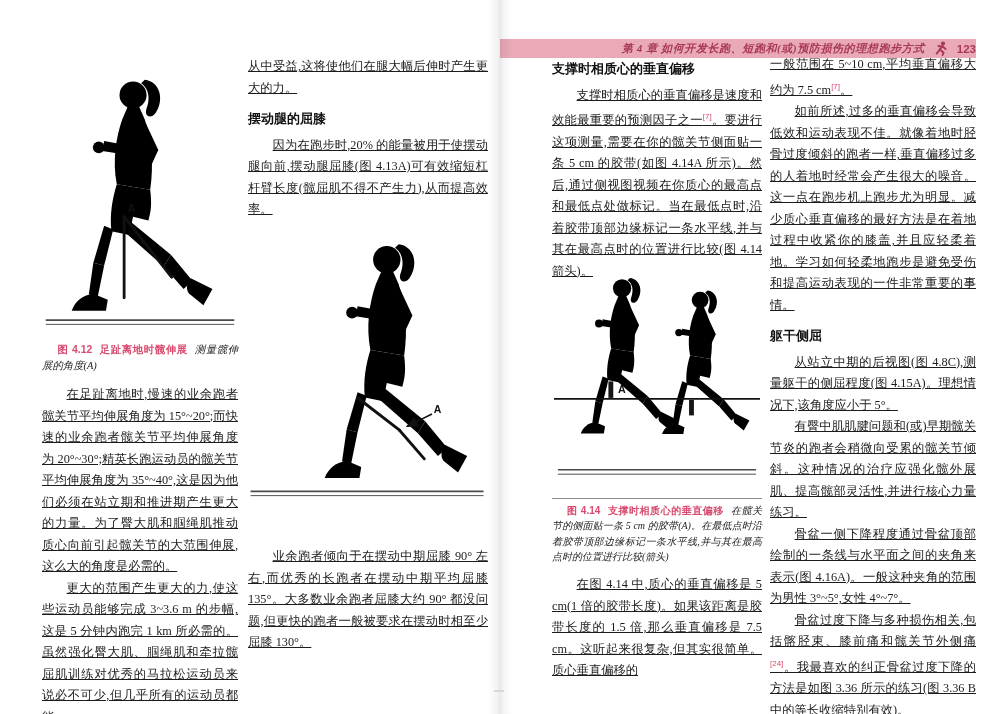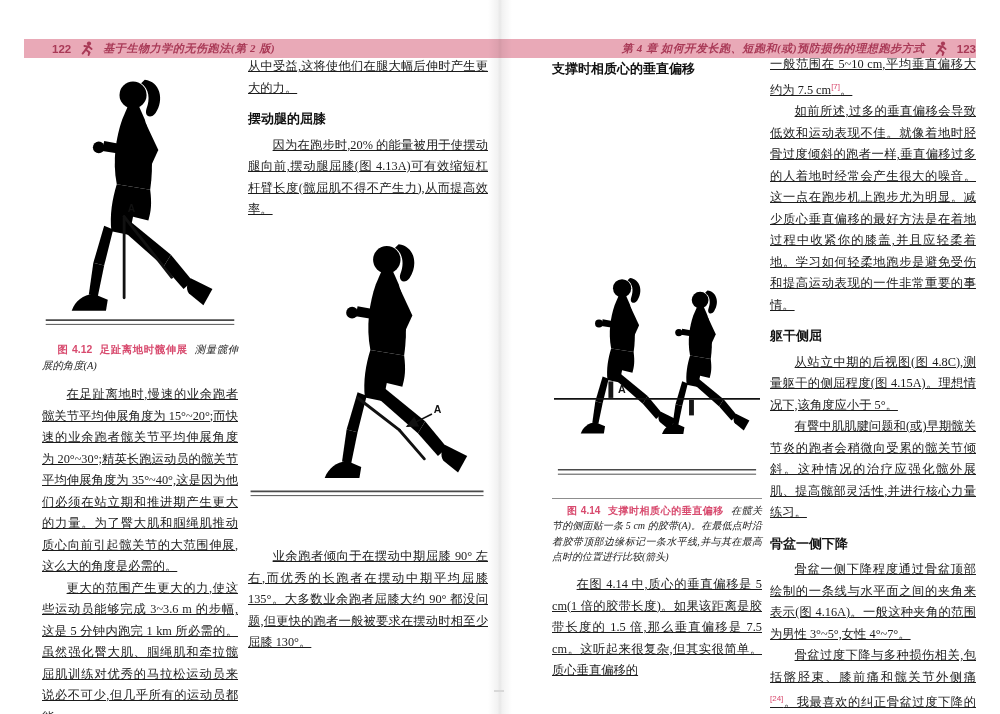--- a/index.html
+++ b/index.html
@@ -76,33 +76,20 @@
 
 <div class="spread">
 
   <div class="edge-line" style="left:16px"></div>
   <div class="edge-line" style="left:983px"></div>
   <div class="sliver" style="left:10px"></div>
   <div class="sliver" style="left:985px"></div>
 
   <div class="page page-left">
 
-    <div class="header-bar left">
-      <span class="pagenum">122</span>
-      <svg class="runner-glyph" viewBox="0 0 14 15">
-        <circle cx="9" cy="2.6" r="2.1"></circle>
-        <line x1="8.4" y1="5" x2="5.8" y2="8.6"></line>
-        <line x1="8.8" y1="5.6" x2="11.6" y2="8"></line>
-        <line x1="8.2" y1="5.8" x2="4.4" y2="5"></line>
-        <line x1="5.8" y1="8.6" x2="9.4" y2="11.6"></line>
-        <line x1="9.4" y1="11.6" x2="8.6" y2="14"></line>
-        <line x1="5.8" y1="8.6" x2="2.6" y2="12.6"></line>
-      </svg>
-      <span class="htitle">基于生物力学的无伤跑法(第 2 版)</span>
-    </div>
 
     <svg class="fig" style="left:42px;top:56px;width:196px;height:282px" viewBox="0 0 210 290">
       <use href="#runner" x="8" y="0"></use>
       <line class="ground" x1="4" y1="277" x2="206" y2="277" stroke-width="1.8"></line>
       <line class="ground" x1="4" y1="281.5" x2="206" y2="281.5" stroke-width="1"></line>
       <line class="anno" x1="88" y1="166" x2="88" y2="253"></line>
       <line class="anno" x1="88" y1="166" x2="139" y2="231"></line>
       <text class="anno-label" x="92" y="161">A</text>
     </svg>
     <p class="caption" style="left:42px;top:342px;width:196px">
@@ -144,20 +131,21 @@
         <line x1="8.2" y1="5.8" x2="4.4" y2="5"></line>
         <line x1="5.8" y1="8.6" x2="9.4" y2="11.6"></line>
         <line x1="9.4" y1="11.6" x2="8.6" y2="14"></line>
         <line x1="5.8" y1="8.6" x2="2.6" y2="12.6"></line>
       </svg>
       <span class="pagenum">123</span>
     </div>
 
     <div class="textcol" style="left:52px;top:58px;width:210px">
       <h3 class="sect" style="margin-top:0">支撑时相质心的垂直偏移</h3>
+      <p class="para indent">支撑时相质心的垂直偏移是速度和效能最重要的预测因子之一<sup class="ref">[7]</sup>。要进行这项测量,需要在你的髋关节侧面贴一条 5 cm 的胶带(如图 4.14A 所示)。然后,通过侧视图视频在你质心的最高点和最低点处做标记。当在最低点时,沿着胶带顶部边缘标记一条水平线,并与其在最高点时的位置进行比较(图 4.14 箭头)。</p>
     </div>
 
     <svg class="fig fig414-box" style="left:52px;top:258px;width:210px;height:240px" viewBox="0 0 216 247">
       <use href="#runner" transform="translate(0,8) scale(0.76)"></use>
       <use href="#runner" transform="translate(86,22) scale(0.70)"></use>
       <line class="ground" x1="6" y1="218" x2="210" y2="218" stroke-width="1.6"></line>
       <line class="ground" x1="6" y1="222.5" x2="210" y2="222.5" stroke-width="1"></line>
       <line class="anno-thin" x1="2" y1="145" x2="214" y2="145" stroke-width="1.4"></line>
       <rect class="tape" x="58" y="127" width="5" height="17"></rect>
       <rect class="tape" x="141" y="146" width="5" height="16"></rect>
@@ -169,21 +157,20 @@
     <div class="textcol" style="left:52px;top:574px;width:210px">
       <p class="para indent">在图 4.14 中,质心的垂直偏移是 5 cm(1 倍的胶带长度)。如果该距离是胶带长度的 1.5 倍,那么垂直偏移是 7.5 cm。这听起来很复杂,但其实很简单。质心垂直偏移的</p>
     </div>
 
     <div class="textcol" style="left:270px;top:54px;width:206px">
       <p class="para">一般范围在 5~10 cm,平均垂直偏移大约为 7.5 cm<sup class="ref">[7]</sup>。</p>
       <p class="para indent">如前所述,过多的垂直偏移会导致低效和运动表现不佳。就像着地时胫骨过度倾斜的跑者一样,垂直偏移过多的人着地时经常会产生很大的噪音。这一点在跑步机上跑步尤为明显。减少质心垂直偏移的最好方法是在着地过程中收紧你的膝盖,并且应轻柔着地。学习如何轻柔地跑步是避免受伤和提高运动表现的一件非常重要的事情。</p>
       <h3 class="sect">躯干侧屈</h3>
       <p class="para indent">从站立中期的后视图(图 4.8C),测量躯干的侧屈程度(图 4.15A)。理想情况下,该角度应小于 5°。</p>
       <p class="para indent">有臀中肌肌腱问题和(或)早期髋关节炎的跑者会稍微向受累的髋关节倾斜。这种情况的治疗应强化髋外展肌、提高髋部灵活性,并进行核心力量练习。</p>
-      <h3 class="sect">骨盆一侧下降</h3>
       <p class="para indent">骨盆一侧下降程度通过骨盆顶部绘制的一条线与水平面之间的夹角来表示(图 4.16A)。一般这种夹角的范围为男性 3°~5°,女性 4°~7°。</p>
       <p class="para indent">骨盆过度下降与多种损伤相关,包括髂胫束、膝前痛和髋关节外侧痛<sup class="ref">[24]</sup>。我最喜欢的纠正骨盆过度下降的方法是如图 3.36 所示的练习(图 3.36 B 中的等长收缩特别有效)。</p>
 
     </div>
   </div>
 
   <div class="gutter"></div>
   <div class="footer-dash"></div>
 </div>
 

